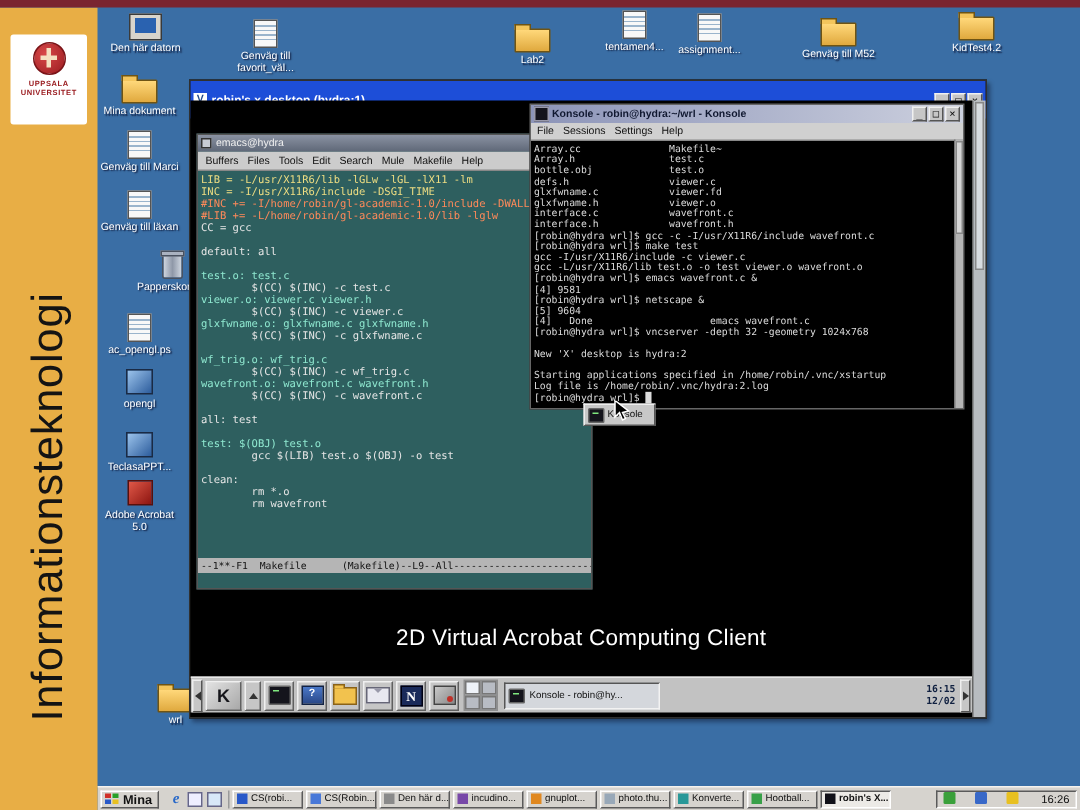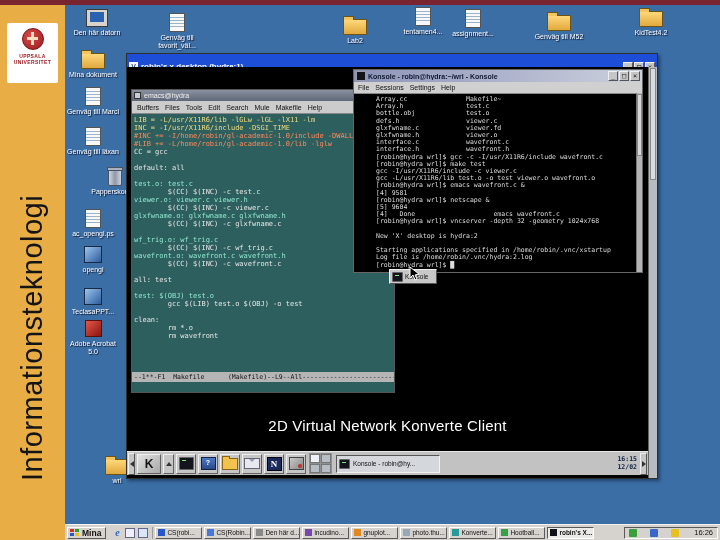--- a/index.html
+++ b/index.html
@@ -70,21 +70,21 @@
   .emacs-minibuffer{height:10px;flex:none;background:#2e5f5f;color:#e6e6e6;font:6.5px/10px "DejaVu Sans Mono",monospace;padding:0 2px;}
   
   .konsole{position:absolute;left:226px;top:2px;width:288px;height:202px;border:1px solid #666;
            display:flex;flex-direction:column;background:#000;z-index:6;}
   .k-titlebar{height:12px;flex:none;background:linear-gradient(to right,#8c94b8,#ccd0de);color:#101830;
            font-size:7px;font-weight:bold;display:flex;align-items:center;gap:2px;padding:0 2px;white-space:nowrap;overflow:hidden;}
   .k-appicon{width:8px;height:8px;background:#14141c;border:1px solid #99a;flex:none;}
   .k-title{flex:1;overflow:hidden;white-space:nowrap;}
   .k-menubar{height:11px;flex:none;background:#d0d0d0;display:flex;align-items:center;font-size:7px;color:#111;border-bottom:1px solid #888;padding:0 2px;}
   .k-menubar .menu-item{padding:0 4px 0 2px;}
-  .k-body{flex:1;overflow:hidden;font:6.5px/7.2px "DejaVu Sans Mono",monospace;color:#dcdcdc;padding:2px 9px 2px 2px;white-space:pre;margin-left:20px;}
+  .k-body{flex:1;overflow:hidden;font:6.5px/7.2px "DejaVu Sans Mono",monospace;color:#dcdcdc;padding:2px 9px 2px 2px;white-space:pre;}
   .k-scroll{position:absolute;right:0;top:23px;width:6px;bottom:0;background:#b4b4b4;border-left:1px solid #777;box-sizing:border-box;}
   .k-scroll .thumb{margin:1px 0;height:60px;background:#d6d6d6;border:1px solid #888;}
   
   .mini-popup{position:absolute;left:262px;top:202px;width:48px;height:15px;background:#c8c8c8;
            border:1px solid;border-color:#eee #555 #555 #eee;display:flex;align-items:center;gap:2px;
            padding:0 2px;font-size:6.5px;color:#111;z-index:20;box-sizing:border-box;}
   .ic-term{width:13px;height:11px;background:#14141c;border:1px solid #666;border-radius:1px;position:relative;flex:none;}
   .ic-term::after{content:"";position:absolute;left:2px;top:2px;width:4px;height:1px;background:#7fe87f;}
   .ic-term.small{width:9px;height:8px;}
   .cursor{position:absolute;left:282px;top:200px;z-index:30;}
@@ -132,21 +132,21 @@
   .qli.ie{color:#2868c8;font:bold italic 10px/10px "Liberation Serif",serif;text-align:center;}
   .qli.mail{background:#eef;border:1px solid #668;}
   .qli.desk{background:#d8e8f8;border:1px solid #668;}
   .tbtn{display:flex;align-items:center;gap:2px;width:47px;height:12px;padding:0 2px;font-size:6.5px;color:#111;
            background:#d6d3ce;border:1px solid;border-color:#fff #5a5a5a #5a5a5a #fff;overflow:hidden;white-space:nowrap;flex:none;box-sizing:border-box;}
   .tbtn.active{border-color:#5a5a5a #fff #fff #5a5a5a;background:#eceae6;font-weight:bold;}
   .tic{width:7px;height:7px;flex:none;}
   .tic.c0{background:#2858c8;}.tic.c1{background:#4878d8;}.tic.c2{background:#8a8a8a;}.tic.c3{background:#7848a8;}
   .tic.c4{background:#e08820;}.tic.c5{background:#98a8b8;}.tic.c6{background:#289898;}.tic.c7{background:#38a048;}
   .tic.c8{background:#101018;}
-  .tray{margin-left:auto;display:flex;align-items:center;gap:13px;height:12px;padding:0 4px;flex:none;
+  .tray{margin-left:auto;display:flex;align-items:flex-start;gap:13px;height:12px;padding:0 4px;flex:none;
            border:1px solid;border-color:#5a5a5a #fff #fff #5a5a5a;box-sizing:border-box;}
   .tri-ic{width:8px;height:8px;border-radius:1px;}
   .tri-ic.a{background:#3aa03a;} .tri-ic.b{background:#3868c8;} .tri-ic.c{background:#e8c020;}
   .clock{font-size:7.5px;color:#111;padding-left:2px;}
 </style>
 </head>
 <body>
 
 <div class="stage">
   <div class="topbar"></div>
@@ -285,21 +285,21 @@
 
         <div class="mini-popup">
           <span class="ic-term small"></span>
           <span>Konsole</span>
         </div>
 
         <svg class="cursor" width="12" height="14" viewBox="0 0 12 14">
           <polygon points="1,0 1,11 4,8 6,13 8,12 6,8 10,7" fill="#000" stroke="#fff" stroke-width="1"></polygon>
         </svg>
 
-        <div class="caption">2D Virtual Network Konverte Client</div>
+        <div class="caption">2D Virtual Acrobat Computing Client</div>
 
         <div class="kde-panel">
           <div class="phide">
               <span class="tri-l"></span>
             </div>
           <div class="pbtn kbtn">K</div>
           <div class="pbtn narrow">
               <span class="upar"></span>
             </div>
           <div class="pbtn">

